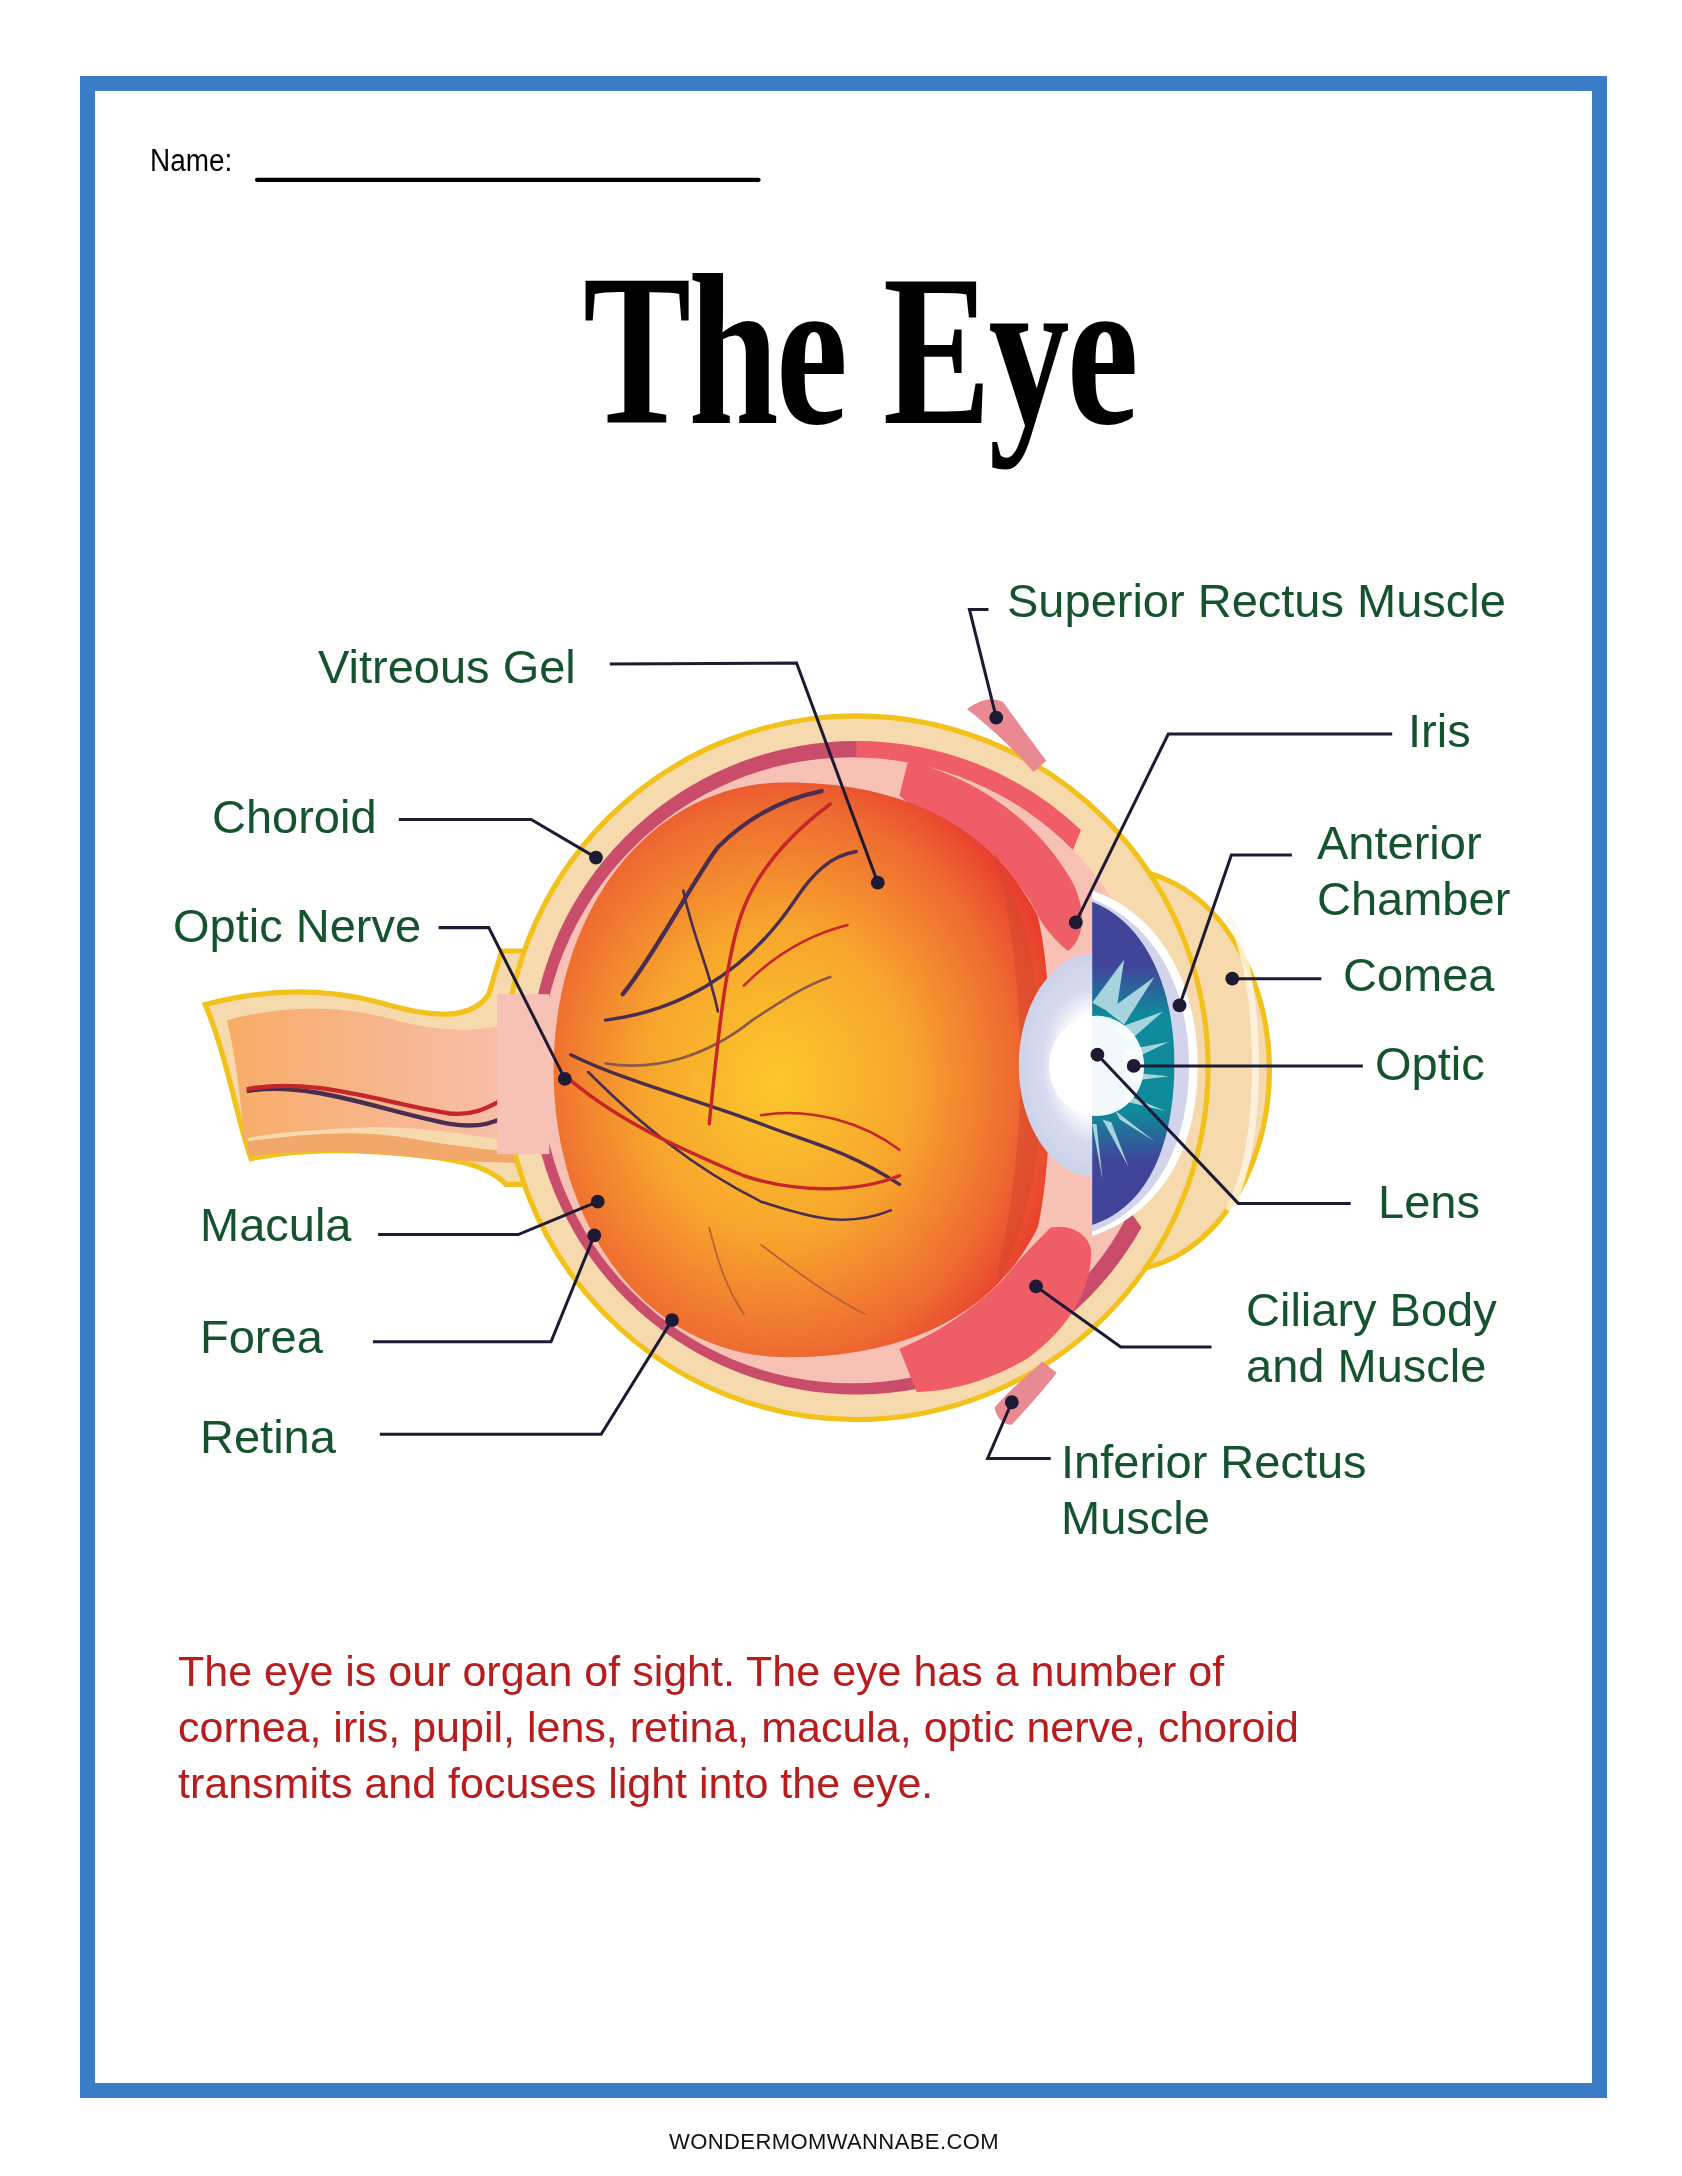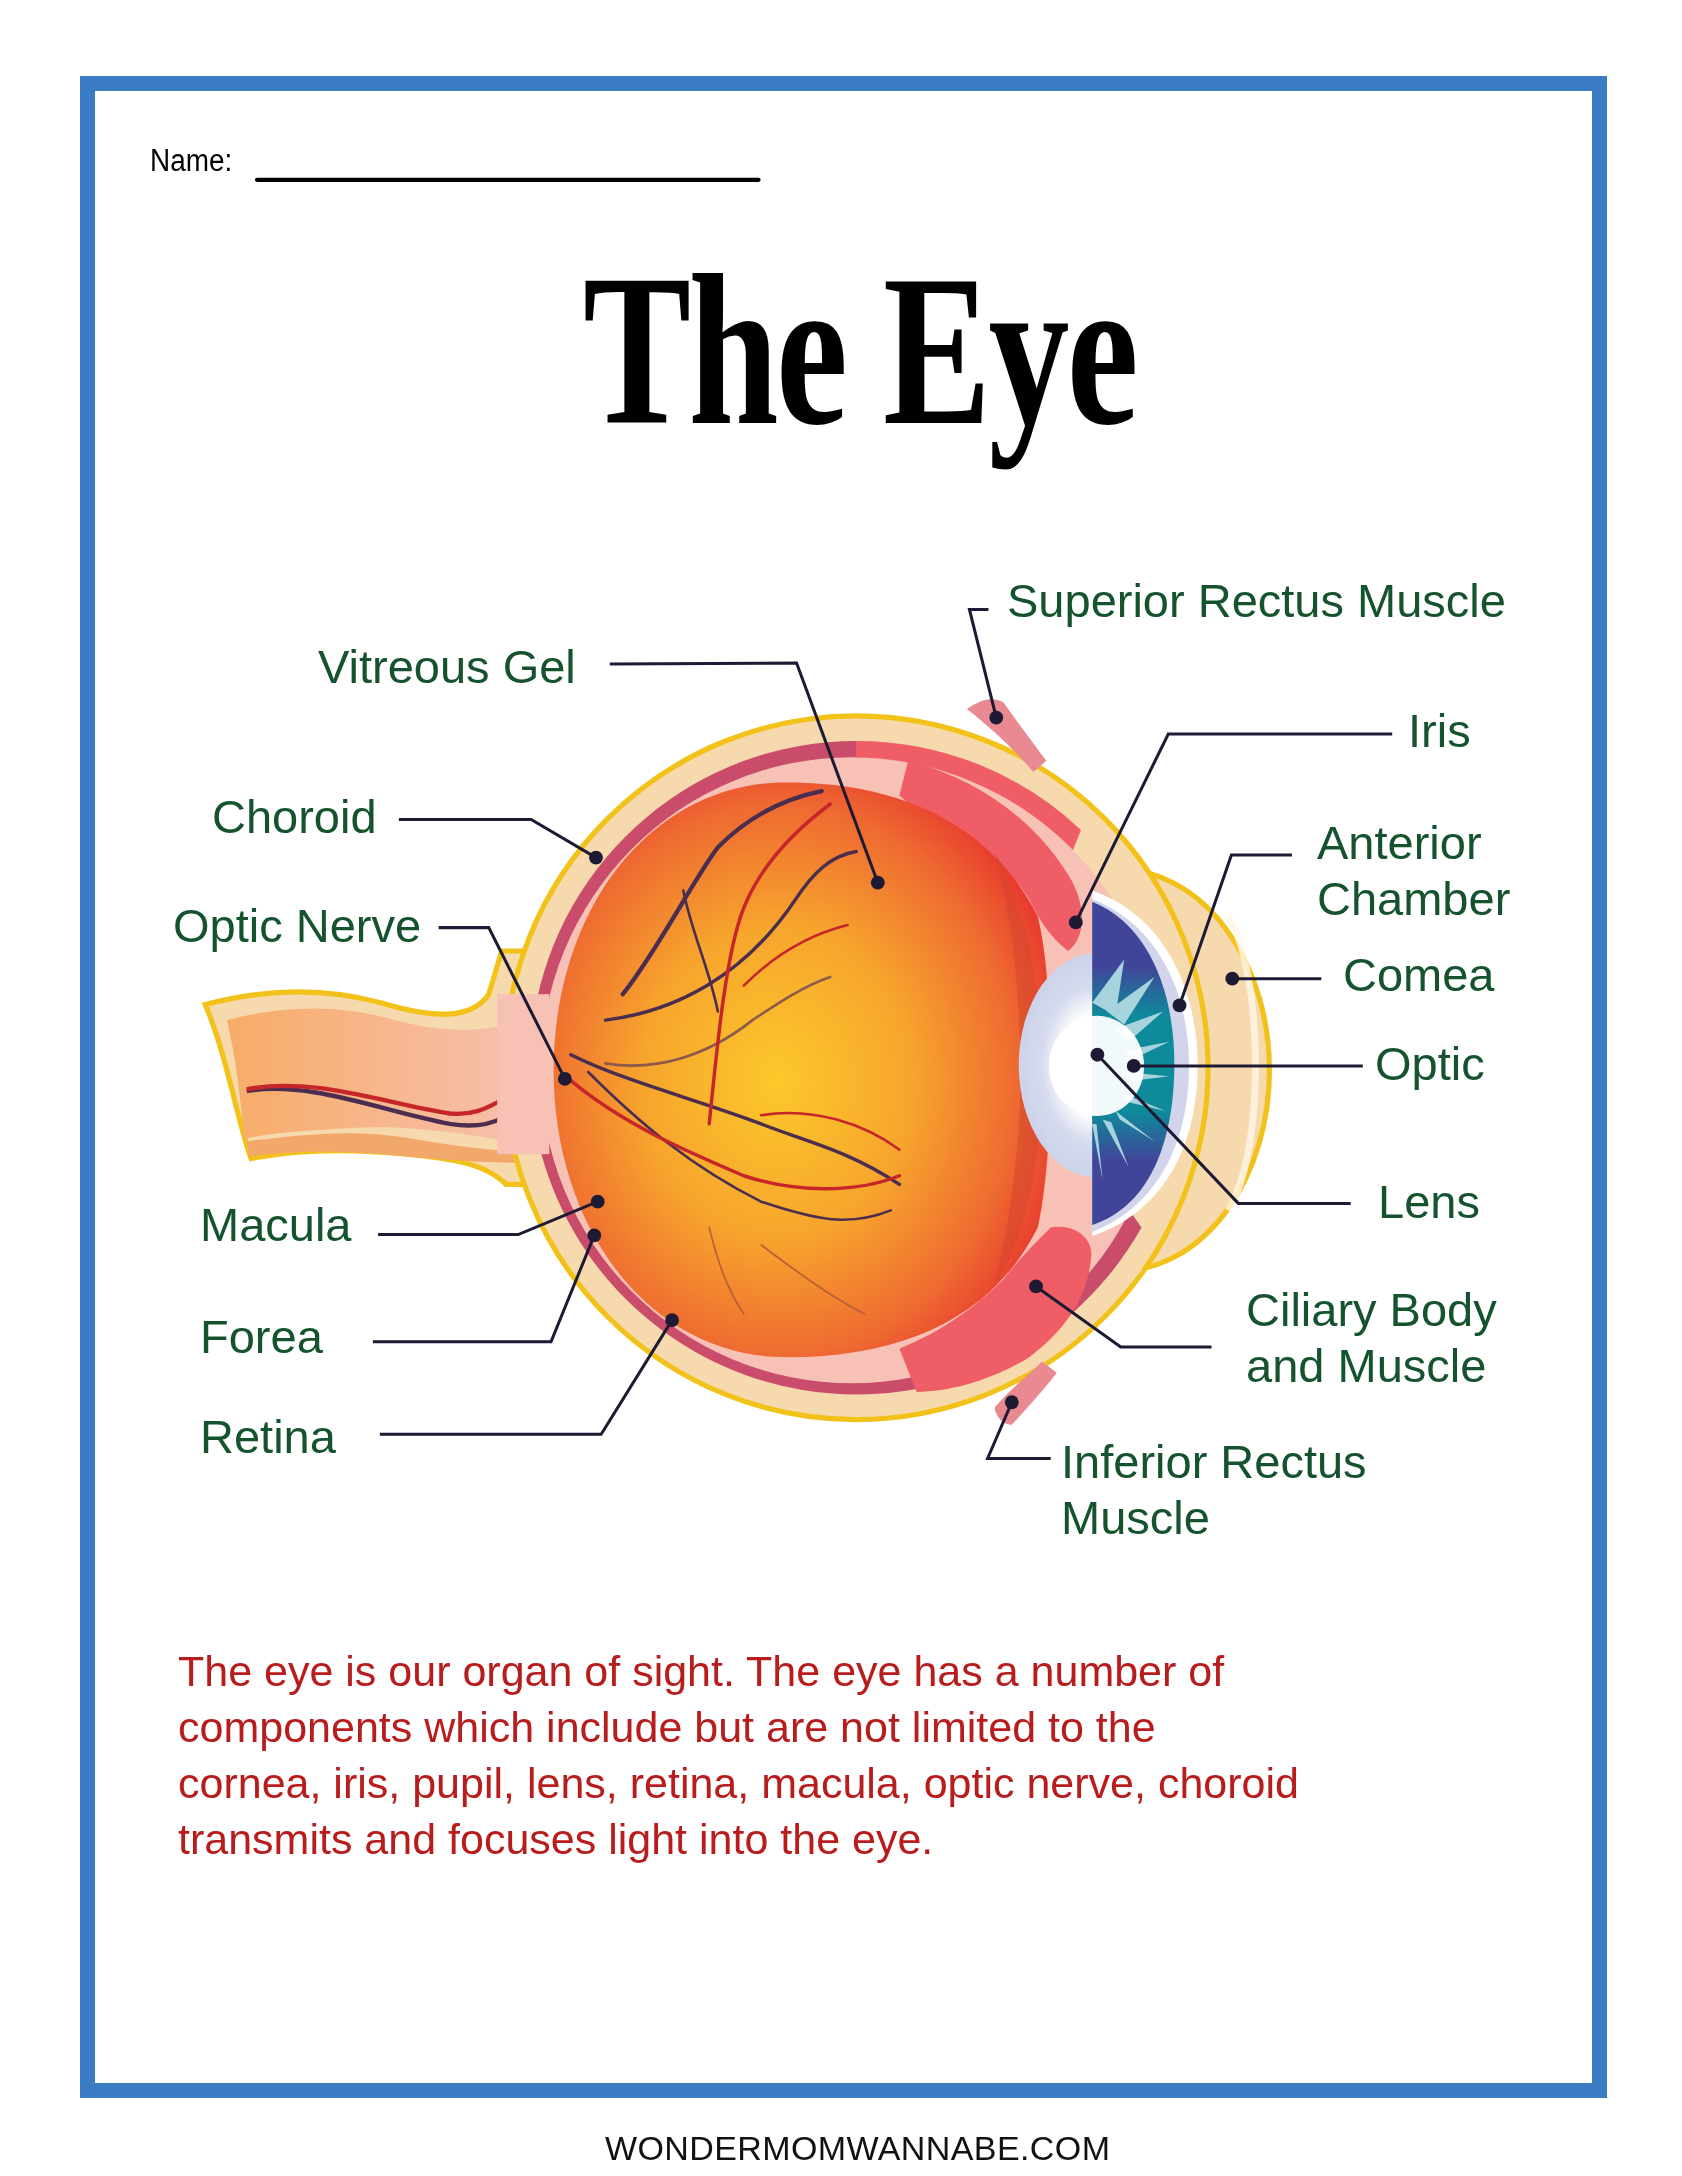--- a/index.html
+++ b/index.html
@@ -5,21 +5,21 @@
   html, body { margin:0; padding:0; background:#ffffff; }
   body { width:1683px; height:2176px; position:relative; overflow:hidden; font-family:"Liberation Sans", sans-serif; color:#000; }
   .frame { position:absolute; left:80px; top:76px; width:1497px; height:1992px; border:15.6px solid #3b7dc4; background:#fff; }
   .abs { position:absolute; white-space:nowrap; }
   .name-label { left:150px; top:144px; font-size:31px; line-height:1.117; transform:scaleX(0.9); transform-origin:left top; }
   .title { left:583px; top:230px; font-family:"Liberation Serif", serif; font-weight:bold; font-size:216px; line-height:1.117; transform:scaleX(0.75); transform-origin:left top; letter-spacing:-3.5px; }
   .lbl { position:absolute; white-space:nowrap; font-size:47px; line-height:56px; color:#14532d; }
   .lbl span { display:block; }
   .para { position:absolute; left:178px; top:1643px; font-size:43px; line-height:56px; color:#b91c1c; }
   .para span { display:block; white-space:nowrap; }
-  .footer { position:absolute; left:605px; top:2130px; width:458px; text-align:center; font-size:34px; line-height:1.117; letter-spacing:0.4px; color:#111; }
+  .footer { position:absolute; left:605px; top:2130px; width:458px; text-align:center; font-size:22px; line-height:1.117; letter-spacing:0.4px; color:#111; }
   svg.art { position:absolute; left:0; top:0; }
 </style>
 </head>
 <body>
 
 <div class="frame"></div>
 
 <div class="abs name-label">Name:</div>
 
 <div class="abs title">The Eye</div>
@@ -178,19 +178,18 @@
   <span>Ciliary Body</span>
   <span>and Muscle</span>
 </div>
 <div class="lbl" style="left:1061px; top:1434px;">
   <span>Inferior Rectus</span>
   <span>Muscle</span>
 </div>
 
 <div class="para">
   <span>The eye is our organ of sight. The eye has a number of</span>
-  <span>components which include but are not limited to the</span>
   <span>cornea, iris, pupil, lens, retina, macula, optic nerve, choroid</span>
   <span>transmits and focuses light into the eye.</span>
 </div>
 
 <div class="footer">WONDERMOMWANNABE.COM</div>
 
 
 </body></html>

